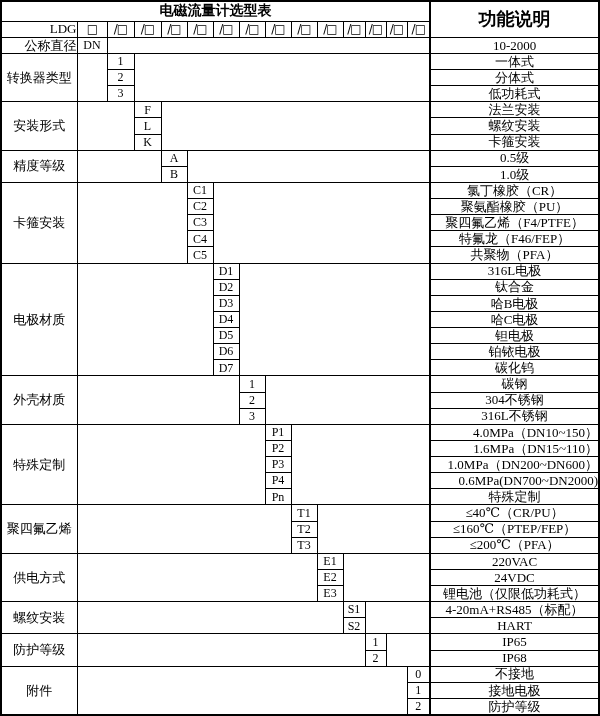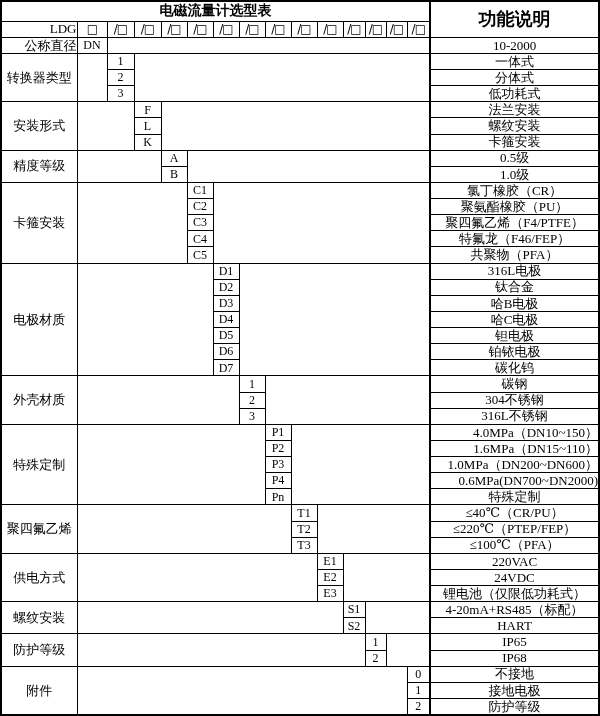--- a/index.html
+++ b/index.html
@@ -214,25 +214,25 @@
 
 <tr>
   <td rowspan="3" class="lbl">聚四氟乙烯</td>
   <td rowspan="3" colspan="8" class="empty"></td>
   <td class="code">T1</td>
   <td rowspan="3" colspan="5" class="empty"></td>
   <td class="desc">≤40℃（CR/PU）</td>
 </tr>
 <tr>
         <td class="code">T2</td>
-        <td class="desc">≤220℃（PTEP/FEP）</td>
+        <td class="desc">≤160℃（PTEP/FEP）</td>
       </tr>
 <tr>
         <td class="code">T3</td>
-        <td class="desc">≤100℃（PFA）</td>
+        <td class="desc">≤200℃（PFA）</td>
       </tr>
 
 <tr>
   <td rowspan="3" class="lbl">供电方式</td>
   <td rowspan="3" colspan="9" class="empty"></td>
   <td class="code">E1</td>
   <td rowspan="3" colspan="4" class="empty"></td>
   <td class="desc">220VAC</td>
 </tr>
 <tr>

